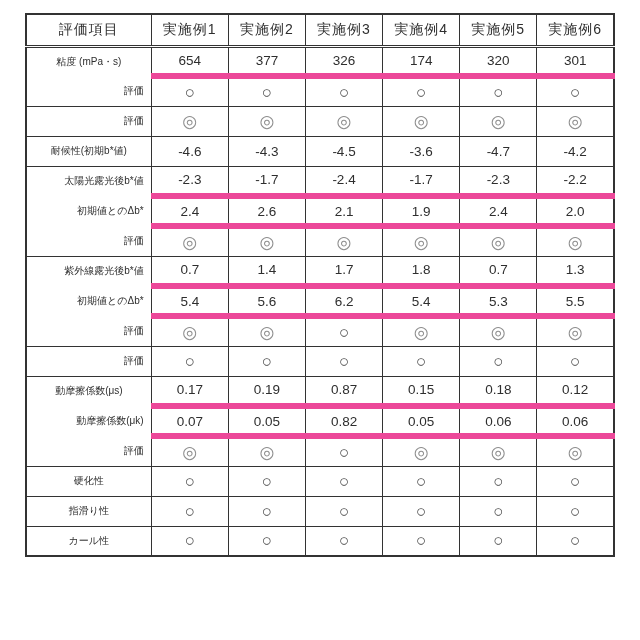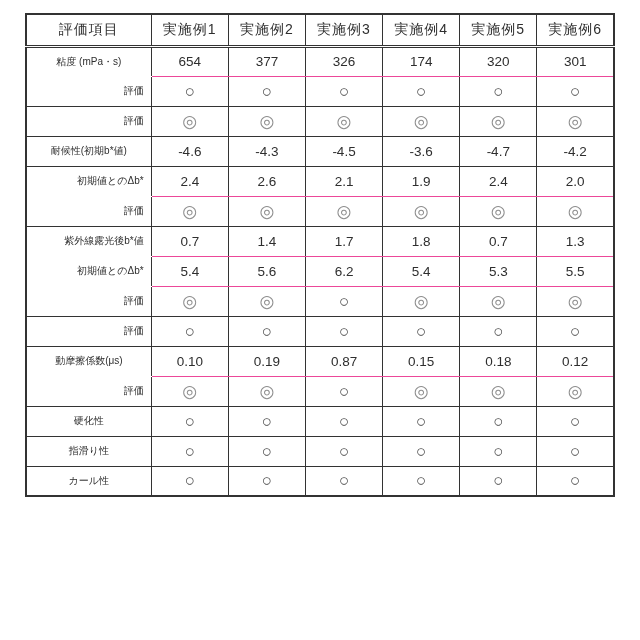--- a/index.html
+++ b/index.html
@@ -48,21 +48,21 @@
     padding: 0 7px;
   }
   tbody td {
     text-align: center;
     font-size: 13.5px;
   }
   tr.sep-dark > th, tr.sep-dark > td {
     border-bottom: 1.5px solid #333333;
   }
   tr.sep-light > td {
-    border-bottom: 1px solid #ec4899;
+    border-bottom: 6px solid #ec4899;
   }
   tr.sep-light > th {
     border-bottom: 1px solid transparent;
   }
   .align-center { text-align: center; }
   .align-right  { text-align: right; }
 
   .sym-single {
     color: #4d4d4d;
     font-size: 17px;
@@ -130,20 +130,29 @@
         <tr class="sep-dark">
           <th class="align-center">耐候性(初期b*値)</th>
           <td>-4.6</td>
           <td>-4.3</td>
           <td>-4.5</td>
           <td>-3.6</td>
           <td>-4.7</td>
           <td>-4.2</td>
         </tr>
         <tr class="sep-light">
+          <th class="align-right">太陽光露光後b*値</th>
+          <td>-2.3</td>
+          <td>-1.7</td>
+          <td>-2.4</td>
+          <td>-1.7</td>
+          <td>-2.3</td>
+          <td>-2.2</td>
+        </tr>
+        <tr class="sep-light">
           <th class="align-right">初期値とのΔb*</th>
           <td>2.4</td>
           <td>2.6</td>
           <td>2.1</td>
           <td>1.9</td>
           <td>2.4</td>
           <td>2.0</td>
         </tr>
         <tr class="sep-dark">
           <th class="align-right">評価</th>
@@ -185,27 +194,36 @@
           <th class="align-right">評価</th>
           <td><span class="sym-single">○</span></td>
           <td><span class="sym-single">○</span></td>
           <td><span class="sym-single">○</span></td>
           <td><span class="sym-single">○</span></td>
           <td><span class="sym-single">○</span></td>
           <td><span class="sym-single">○</span></td>
         </tr>
         <tr class="sep-light">
           <th class="align-center">動摩擦係数(μs)</th>
-          <td>0.10</td>
+          <td>0.17</td>
           <td>0.19</td>
           <td>0.87</td>
           <td>0.15</td>
           <td>0.18</td>
           <td>0.12</td>
         </tr>
+        <tr class="sep-light">
+          <th class="align-right">動摩擦係数(μk)</th>
+          <td>0.07</td>
+          <td>0.05</td>
+          <td>0.82</td>
+          <td>0.05</td>
+          <td>0.06</td>
+          <td>0.06</td>
+        </tr>
         <tr class="sep-dark">
           <th class="align-right">評価</th>
           <td><span class="sym-double">◎</span></td>
           <td><span class="sym-double">◎</span></td>
           <td><span class="sym-single">○</span></td>
           <td><span class="sym-double">◎</span></td>
           <td><span class="sym-double">◎</span></td>
           <td><span class="sym-double">◎</span></td>
         </tr>
         <tr class="sep-dark">

